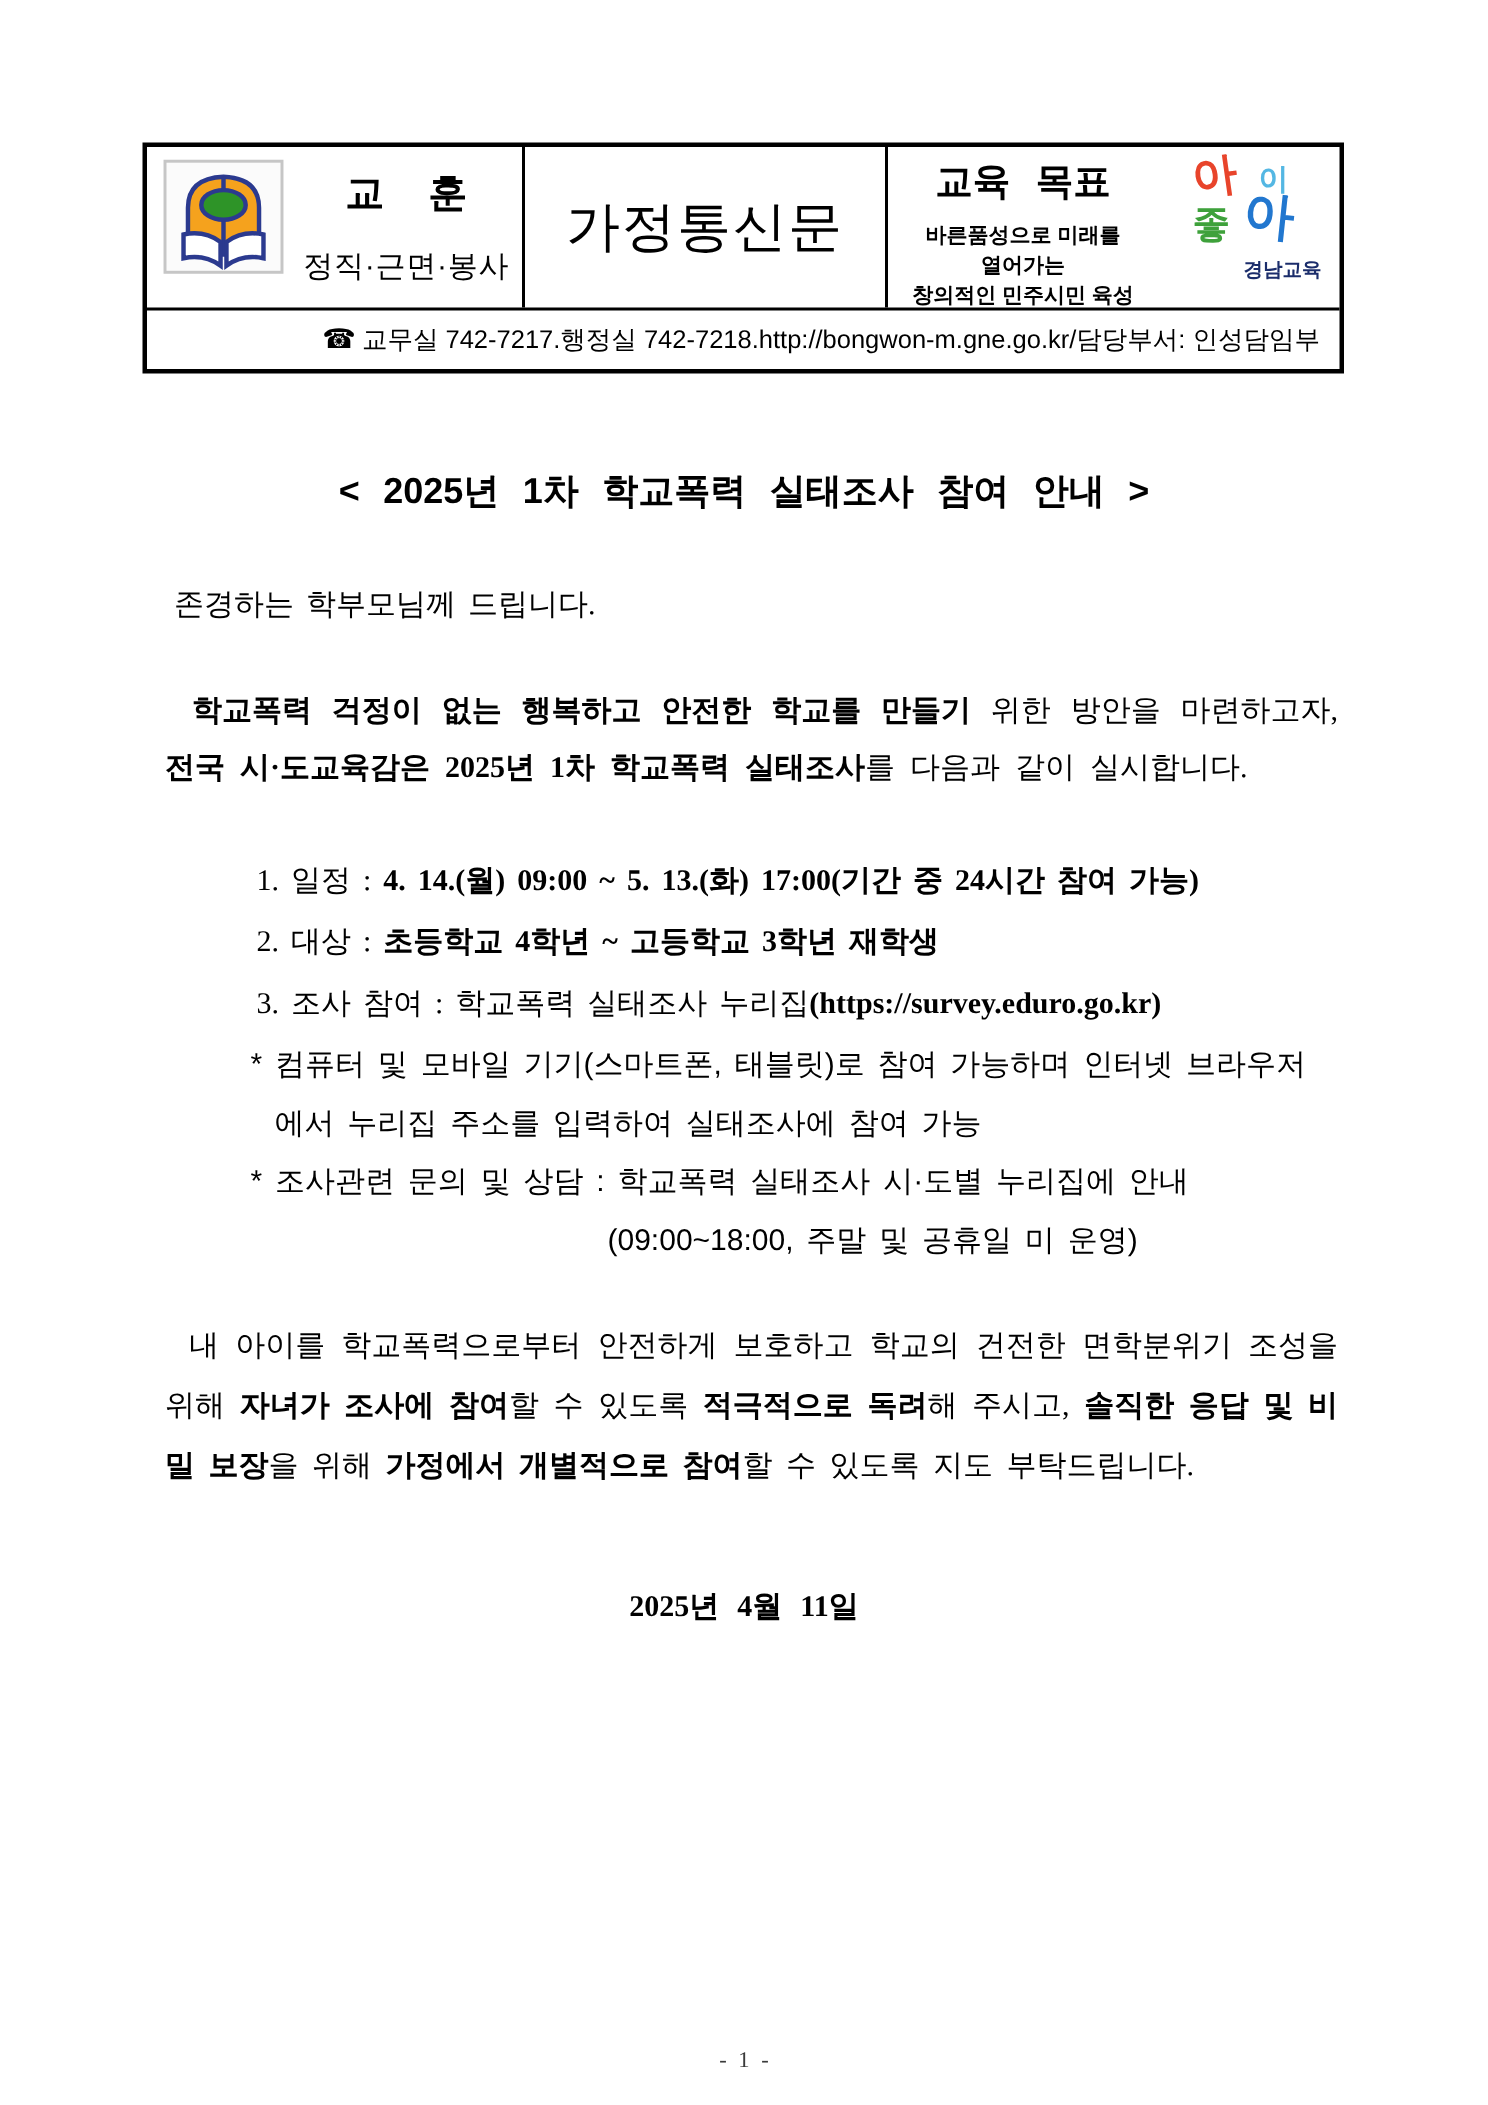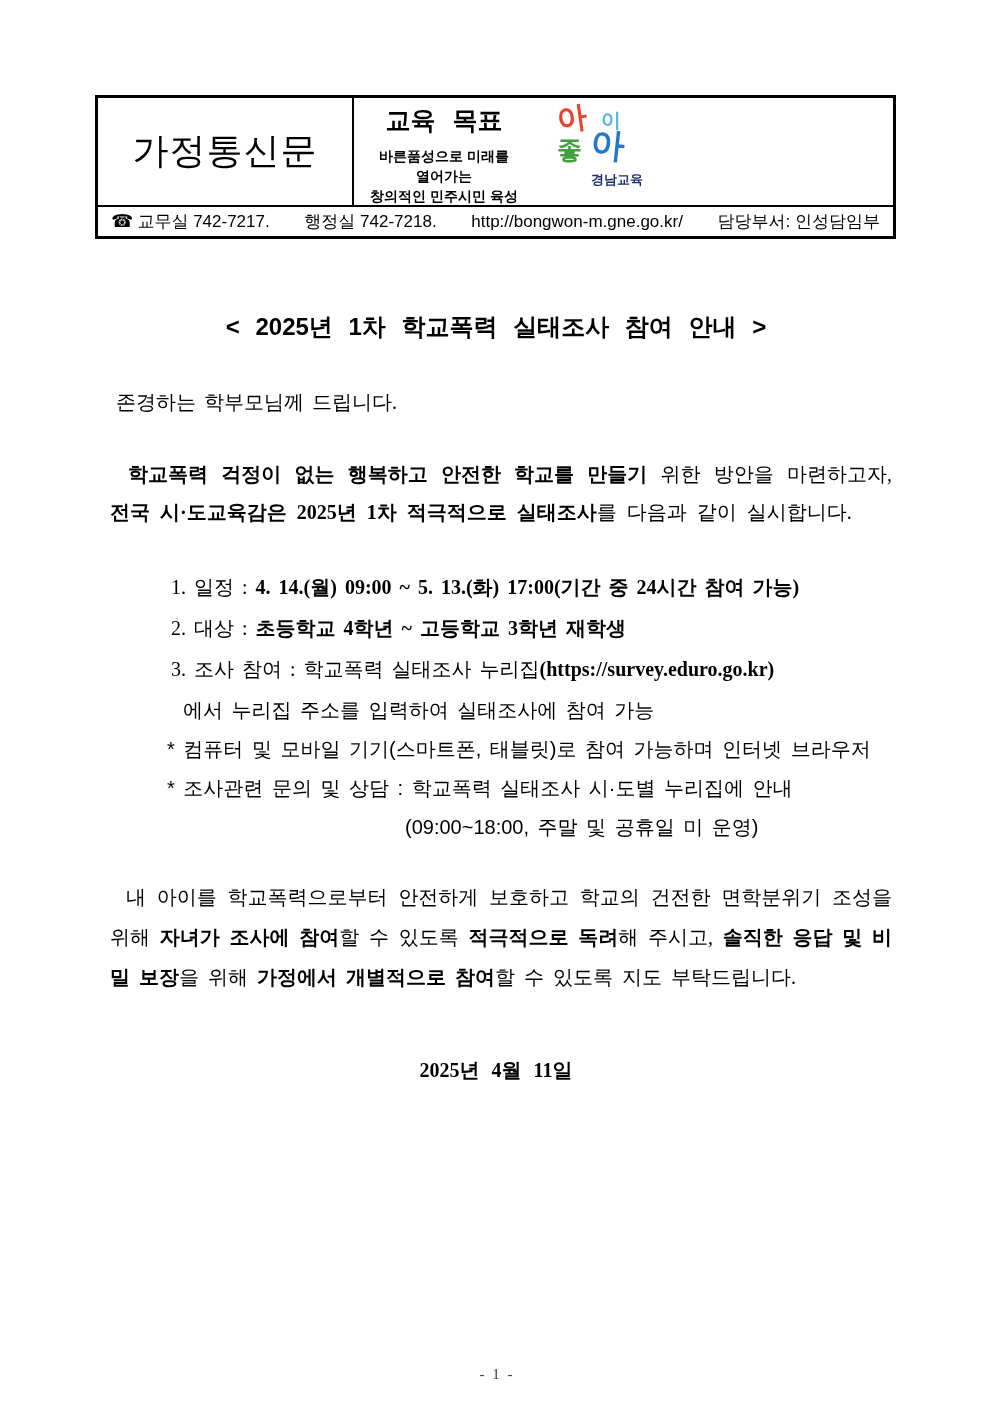--- a/index.html
+++ b/index.html
@@ -37,22 +37,22 @@
   
   .brand-logo { position:relative; width:100px; height:100px; font-family:"Liberation Sans", sans-serif; font-weight:bold; }
   .bch { position:absolute; line-height:1; }
   .bch.a1 { left:2px;  top:2px;  font-size:30px; color:#e8442b; transform:rotate(-8deg); }
   .bch.i1 { left:46px; top:9px;  font-size:20px; color:#54b7e3; }
   .bch.j1 { left:2px;  top:36px; font-size:25px; color:#3ea13b; }
   .bch.a2 { left:36px; top:26px; font-size:34px; color:#2277cf; transform:rotate(6deg); }
   .brand-caption { position:absolute; left:36px; top:70px; font-size:13px; color:#1b2d6b; white-space:nowrap; }
 
   .hrow2 {
-    border-top:2px solid #000; height:31px;
-    display:flex; align-items:center; justify-content:space-between;
+    border-top:2px solid #000; height:41px;
+    display:flex; align-items:center; justify-content:flex-end;
     padding:0 13px; font-size:17px;
     font-family:"Liberation Sans", sans-serif; white-space:nowrap;
   }
   .phone-icon { font-size:18px; margin-right:4px; }
 
   
   .doc-title {
     position:absolute; left:0; right:0; top:311px; text-align:center;
     font-size:24px; font-weight:bold; word-spacing:9px;
     font-family:"Liberation Sans", sans-serif;
@@ -92,20 +92,34 @@
   b { font-weight:bold; }
 </style>
 </head>
 <body>
 
 <div class="page">
 
   <div class="header-box">
     <div class="hrow1">
 
+      <div class="cell-motto">
+        <svg class="school-logo" viewBox="0 0 82 78" xmlns="http://www.w3.org/2000/svg">
+          <rect x="1.5" y="1.5" width="79" height="75" fill="#fbfbfb" stroke="#c6c6c6" stroke-width="2"></rect>
+          <path d="M17 57 L17 33 Q17 13 41 12 Q65 13 65 33 L65 57 Z" fill="#f5a21d" stroke="#2b3a8f" stroke-width="3"></path>
+          <line x1="41" y1="12" x2="41" y2="66" stroke="#2b3a8f" stroke-width="3"></line>
+          <ellipse cx="41" cy="31" rx="15" ry="10" fill="#2e9428" stroke="#2b3a8f" stroke-width="3"></ellipse>
+          <path d="M14 51 Q28 48 39 56 L39 72 Q28 64 14 67 Z" fill="#ffffff" stroke="#2b3a8f" stroke-width="3"></path>
+          <path d="M68 51 Q54 48 43 56 L43 72 Q54 64 68 67 Z" fill="#ffffff" stroke="#2b3a8f" stroke-width="3"></path>
+        </svg>
+        <div class="motto-txt">
+          <div class="motto-title">교 훈</div>
+          <div class="motto-value">정직·근면·봉사</div>
+        </div>
+      </div>
 
       <div class="cell-title">가정통신문</div>
 
       <div class="cell-goal">
         <div class="goal-txt">
           <div class="goal-title">교육 목표</div>
           <div class="goal-line first">바른품성으로 미래를</div>
           <div class="goal-line">열어가는</div>
           <div class="goal-line">창의적인 민주시민 육성</div>
         </div>
@@ -124,31 +138,31 @@
       <span class="contact-item">행정실 742-7218.</span>
       <span class="contact-item">http://bongwon-m.gne.go.kr/</span>
       <span class="contact-item">담당부서: 인성담임부</span>
     </div>
   </div>
 
   <div class="doc-title">&lt; 2025년 1차 학교폭력 실태조사 참여 안내 &gt;</div>
 
   <div class="greeting">존경하는 학부모님께 드립니다.</div>
 
-  <div class="intro"><b>학교폭력 걱정이 없는 행복하고 안전한 학교를 만들기</b><span> 위한 방안을 마련하고자, </span><b>전국 시·도교육감은 2025년 1차 적극적으로 실태조사</b><span>를 다음과 같이 실시합니다.</span></div>
+  <div class="intro"><b>학교폭력 걱정이 없는 행복하고 안전한 학교를 만들기</b><span> 위한 방안을 마련하고자, </span><b>전국 시·도교육감은 2025년 1차 학교폭력 실태조사</b><span>를 다음과 같이 실시합니다.</span></div>
 
   <div class="list">
     <div class="list-item"><span>1. 일정 : </span><b>4. 14.(월) 09:00 ~ 5. 13.(화) 17:00(기간 중 24시간 참여 가능)</b></div>
     <div class="list-item"><span>2. 대상 : </span><b>초등학교 4학년 ~ 고등학교 3학년 재학생</b></div>
     <div class="list-item"><span>3. 조사 참여 : </span><span>학교폭력 실태조사 누리집</span><b>(https://survey.eduro.go.kr)</b></div>
   </div>
 
   <div class="notes">
+    <div class="note-line">* 컴퓨터 및 모바일 기기(스마트폰, 태블릿)로 참여 가능하며 인터넷 브라우저</div>
     <div class="note-line note-cont">에서 누리집 주소를 입력하여 실태조사에 참여 가능</div>
-    <div class="note-line">* 컴퓨터 및 모바일 기기(스마트폰, 태블릿)로 참여 가능하며 인터넷 브라우저</div>
     <div class="note-line">* 조사관련 문의 및 상담 : 학교폭력 실태조사 시·도별 누리집에 안내</div>
     <div class="note-line note-hours">(09:00~18:00, 주말 및 공휴일 미 운영)</div>
   </div>
 
   <div class="closing"><span>내 아이를 학교폭력으로부터 안전하게 보호하고 학교의 건전한 면학분위기 조성을 위해 </span><b>자녀가 조사에 참여</b><span>할 수 있도록 </span><b>적극적으로 독려</b><span>해 주시고, </span><b>솔직한 응답 및 비밀 보장</b><span>을 위해 </span><b>가정에서 개별적으로 참여</b><span>할 수 있도록 지도 부탁드립니다.</span></div>
 
   <div class="doc-date">2025년 4월 11일</div>
 
 
   <div class="page-footer">- 1 -</div>

